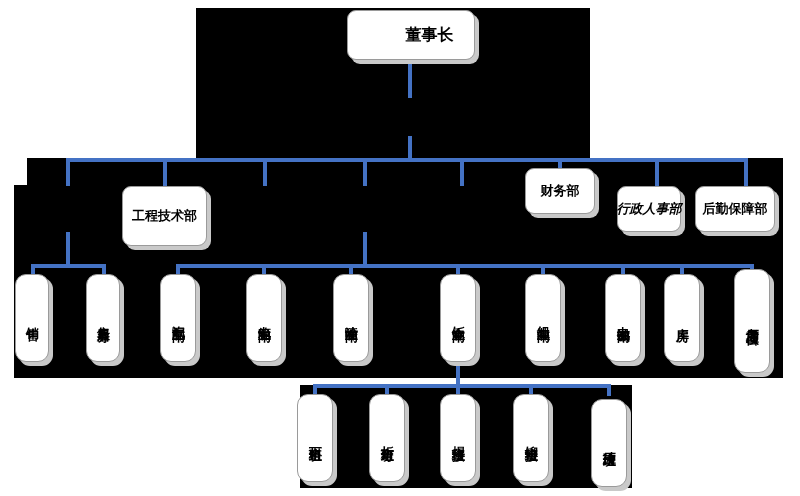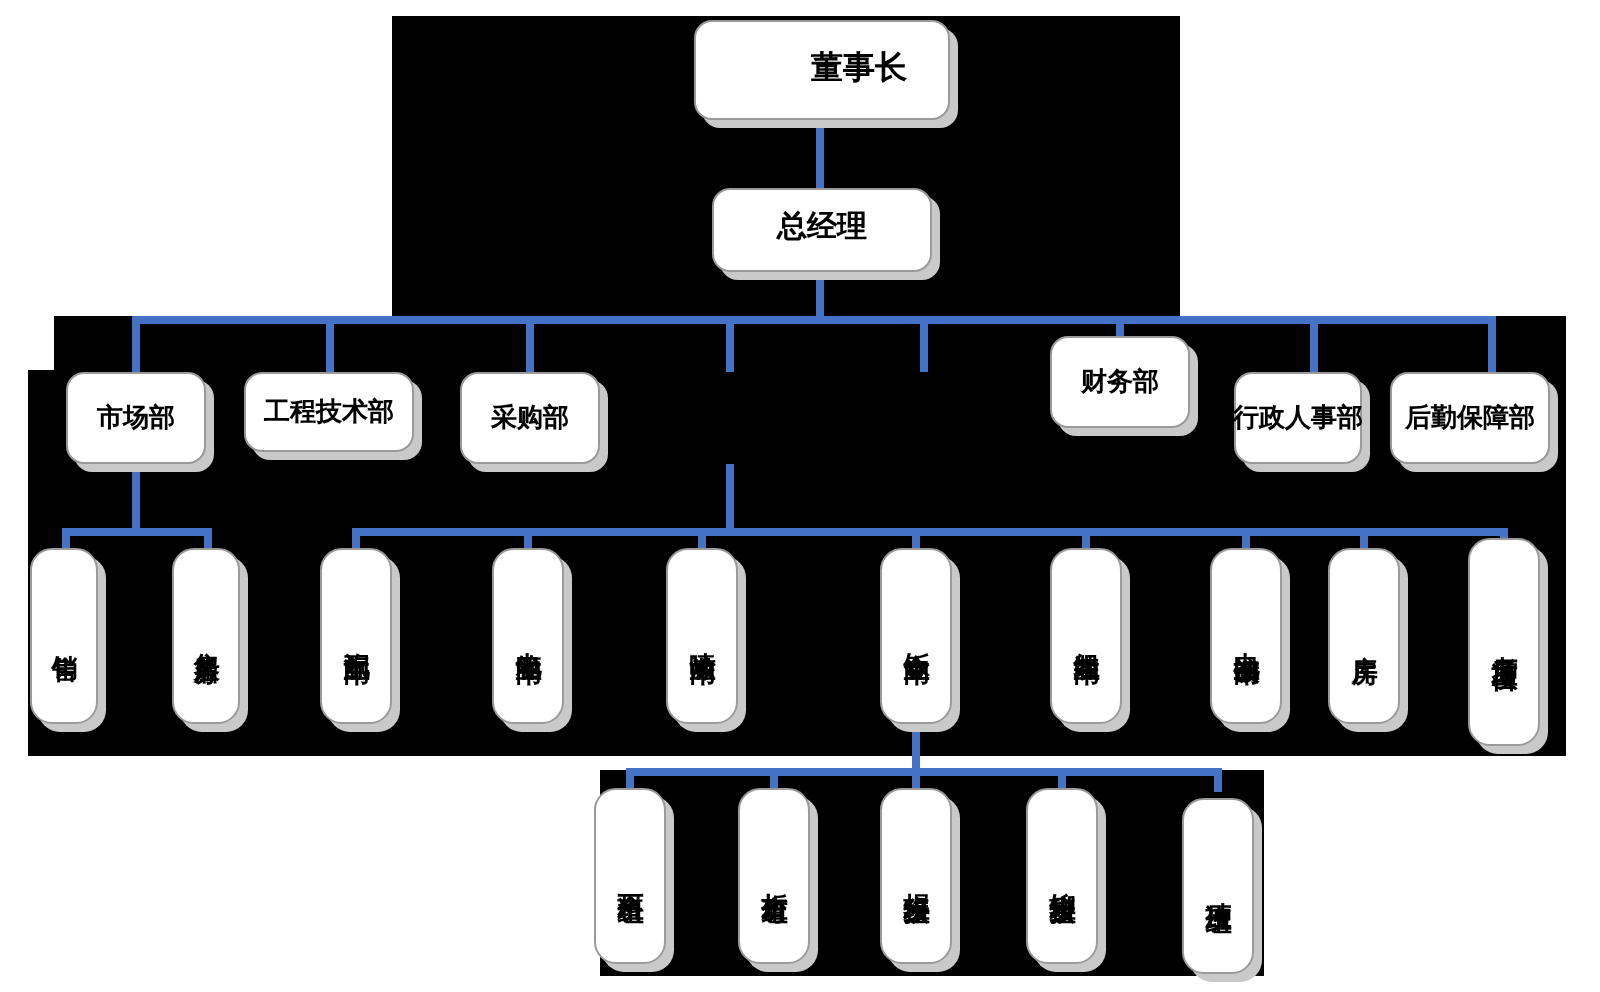--- a/index.html
+++ b/index.html
@@ -103,37 +103,28 @@
   <div class="conn v" style="left:313px;top:384px;width:4px;height:12px;"></div>
   <div class="conn v" style="left:385px;top:384px;width:4px;height:12px;"></div>
   <div class="conn v" style="left:456px;top:384px;width:4px;height:12px;"></div>
   <div class="conn v" style="left:529px;top:384px;width:4px;height:12px;"></div>
   <div class="conn v" style="left:607px;top:384px;width:4px;height:12px;"></div>
 
   <div class="node h-txt r1" style="left:347px;top:10px;width:128px;height:50px;">
     <span class="lbl">董事长</span>
   </div>
 
-  <div class="node h-txt r2" style="left:356px;top:94px;width:110px;height:42px;">
-    <span class="lbl">总经理</span>
-  </div>
 
-  <div class="node h-txt" style="left:33px;top:186px;width:70px;height:46px;">
-    <span class="lbl">市场部</span>
-  </div>
-  <div class="node h-txt" style="left:122px;top:186px;width:85px;height:40px;">
+  <div class="node h-txt" style="left:122px;top:186px;width:85px;height:60px;">
     <span class="lbl">工程技术部</span>
-  </div>
-  <div class="node h-txt" style="left:230px;top:186px;width:70px;height:46px;">
-    <span class="lbl">采购部</span>
   </div>
   <div class="node h-txt" style="left:525px;top:168px;width:70px;height:46px;">
     <span class="lbl">财务部</span>
   </div>
-  <div class="node h-txt" style="left:617px;top:186px;width:64px;height:46px;">
+  <div class="node h-txt" style="left:617px;top:186px;width:64px;height:46px;font-style:italic;">
     <span class="lbl">行政人事部</span>
   </div>
   <div class="node h-txt" style="left:695px;top:186px;width:80px;height:46px;">
     <span class="lbl">后勤保障部</span>
   </div>
 
   <div class="node v-txt" style="left:15px;top:274px;width:34px;height:88px;">
     <span class="lbl">销售</span>
   </div>
   <div class="node v-txt" style="left:86px;top:274px;width:34px;height:88px;">

